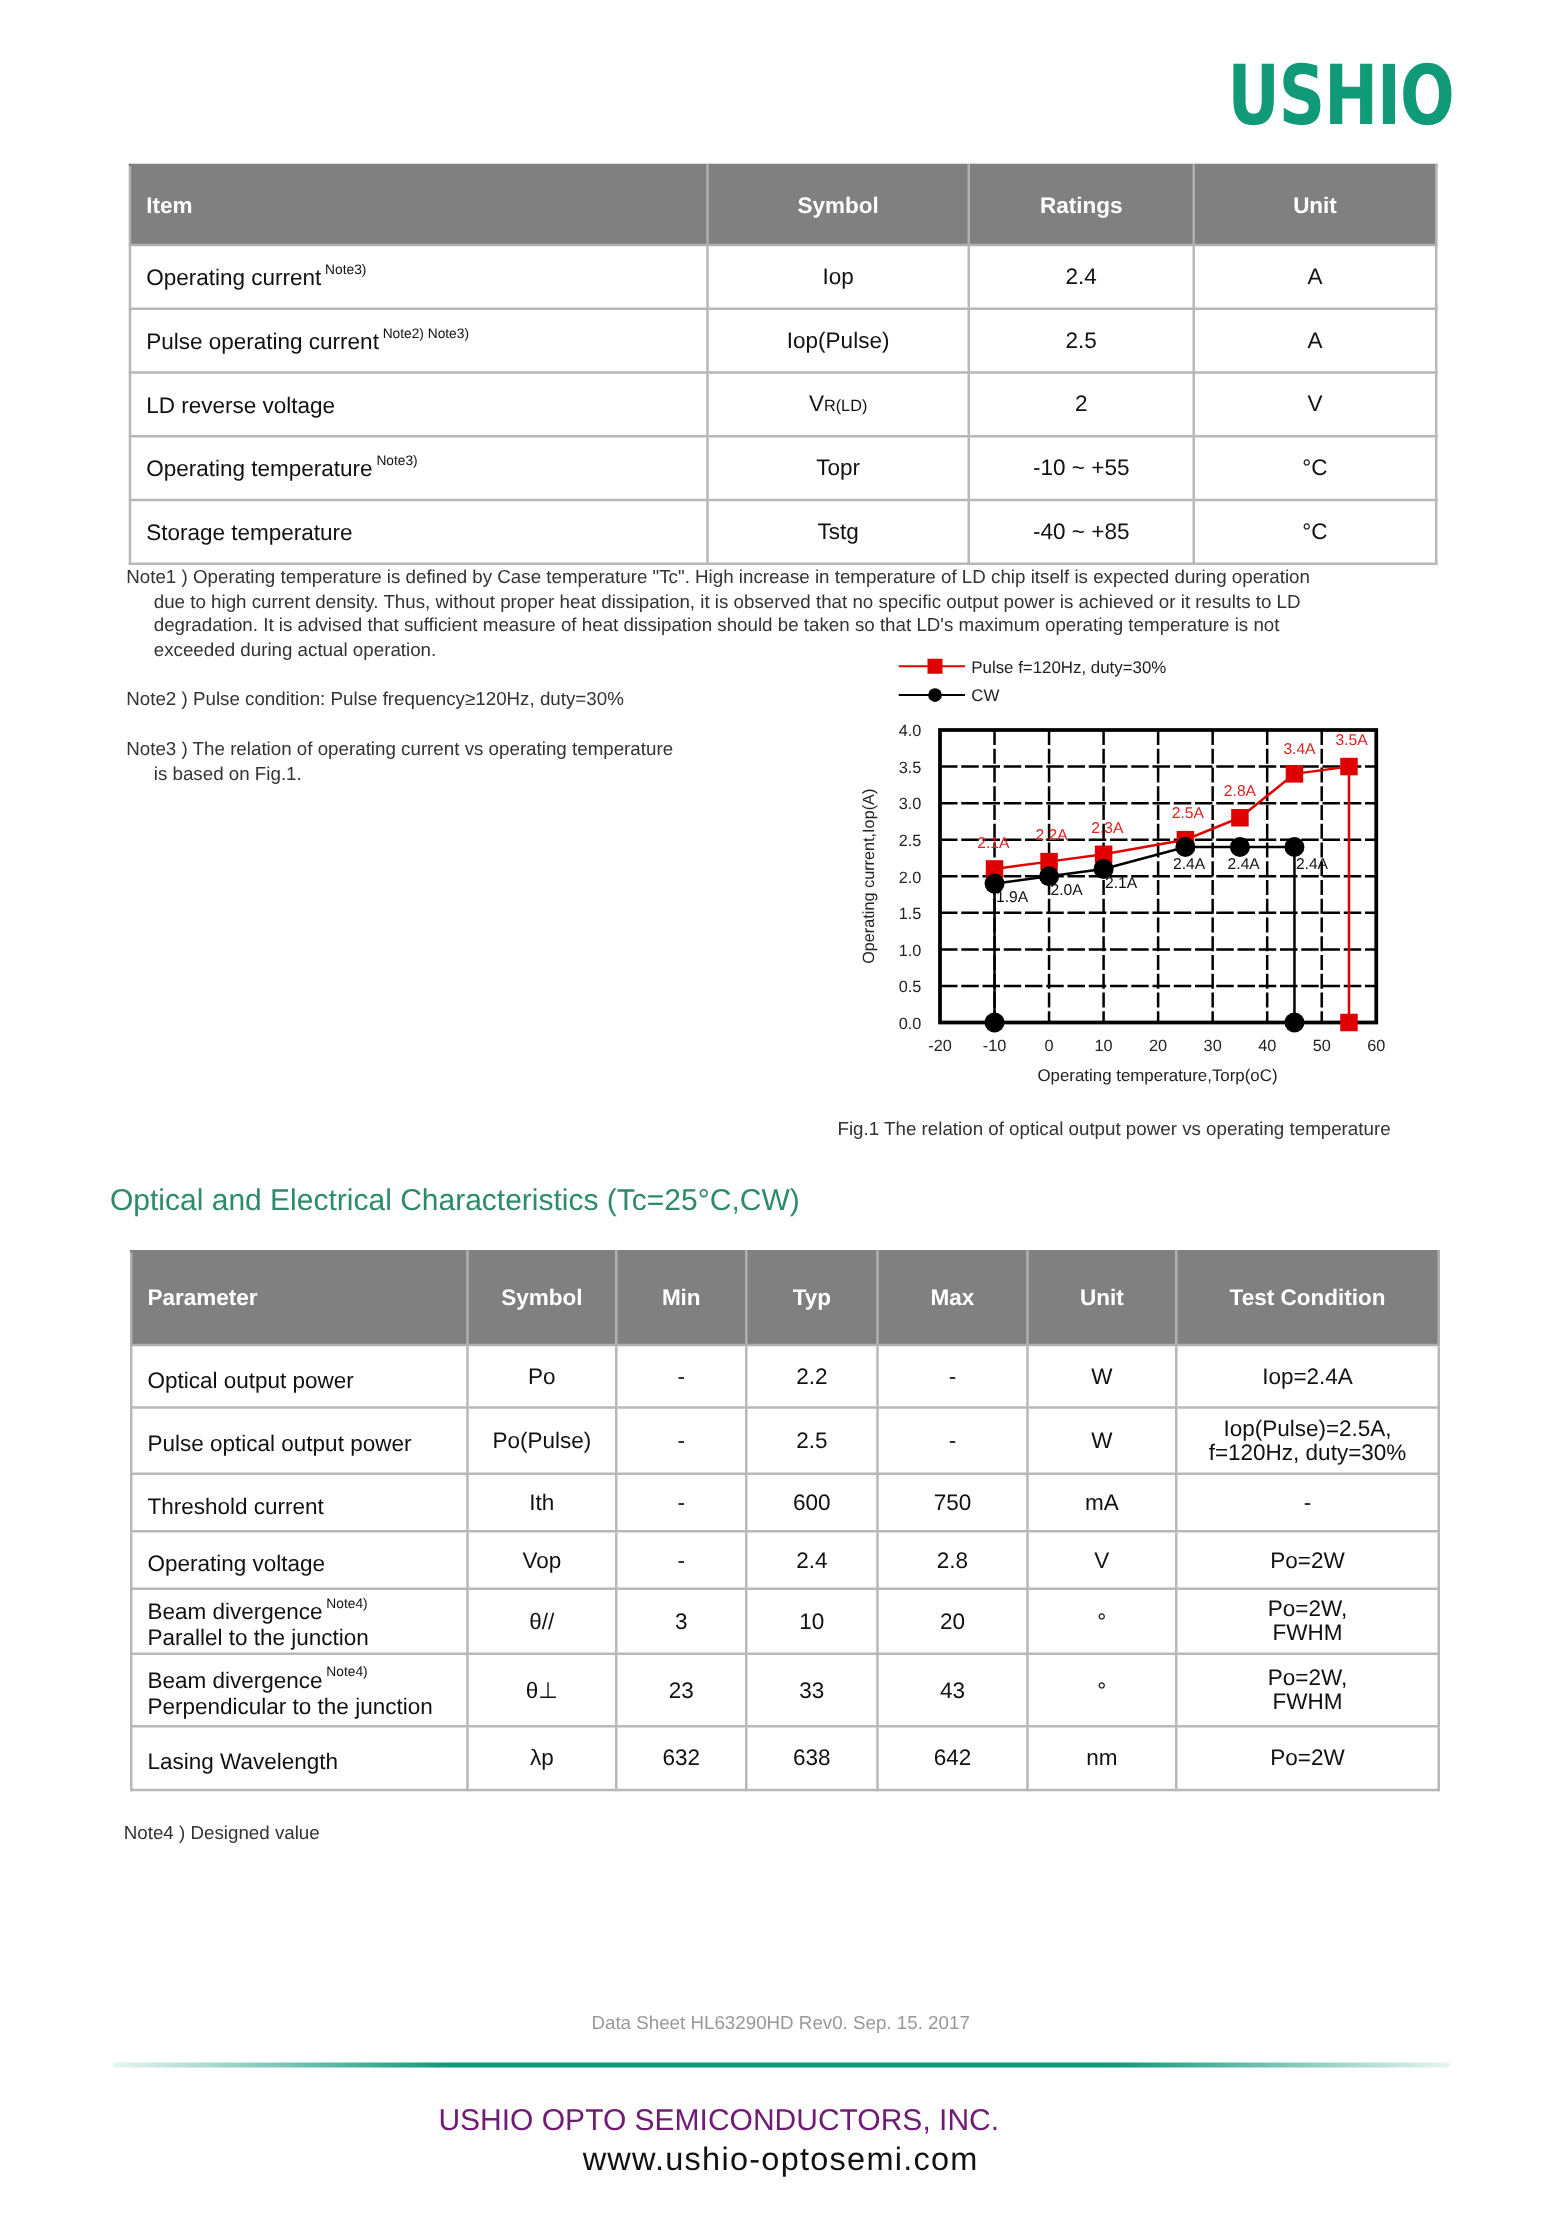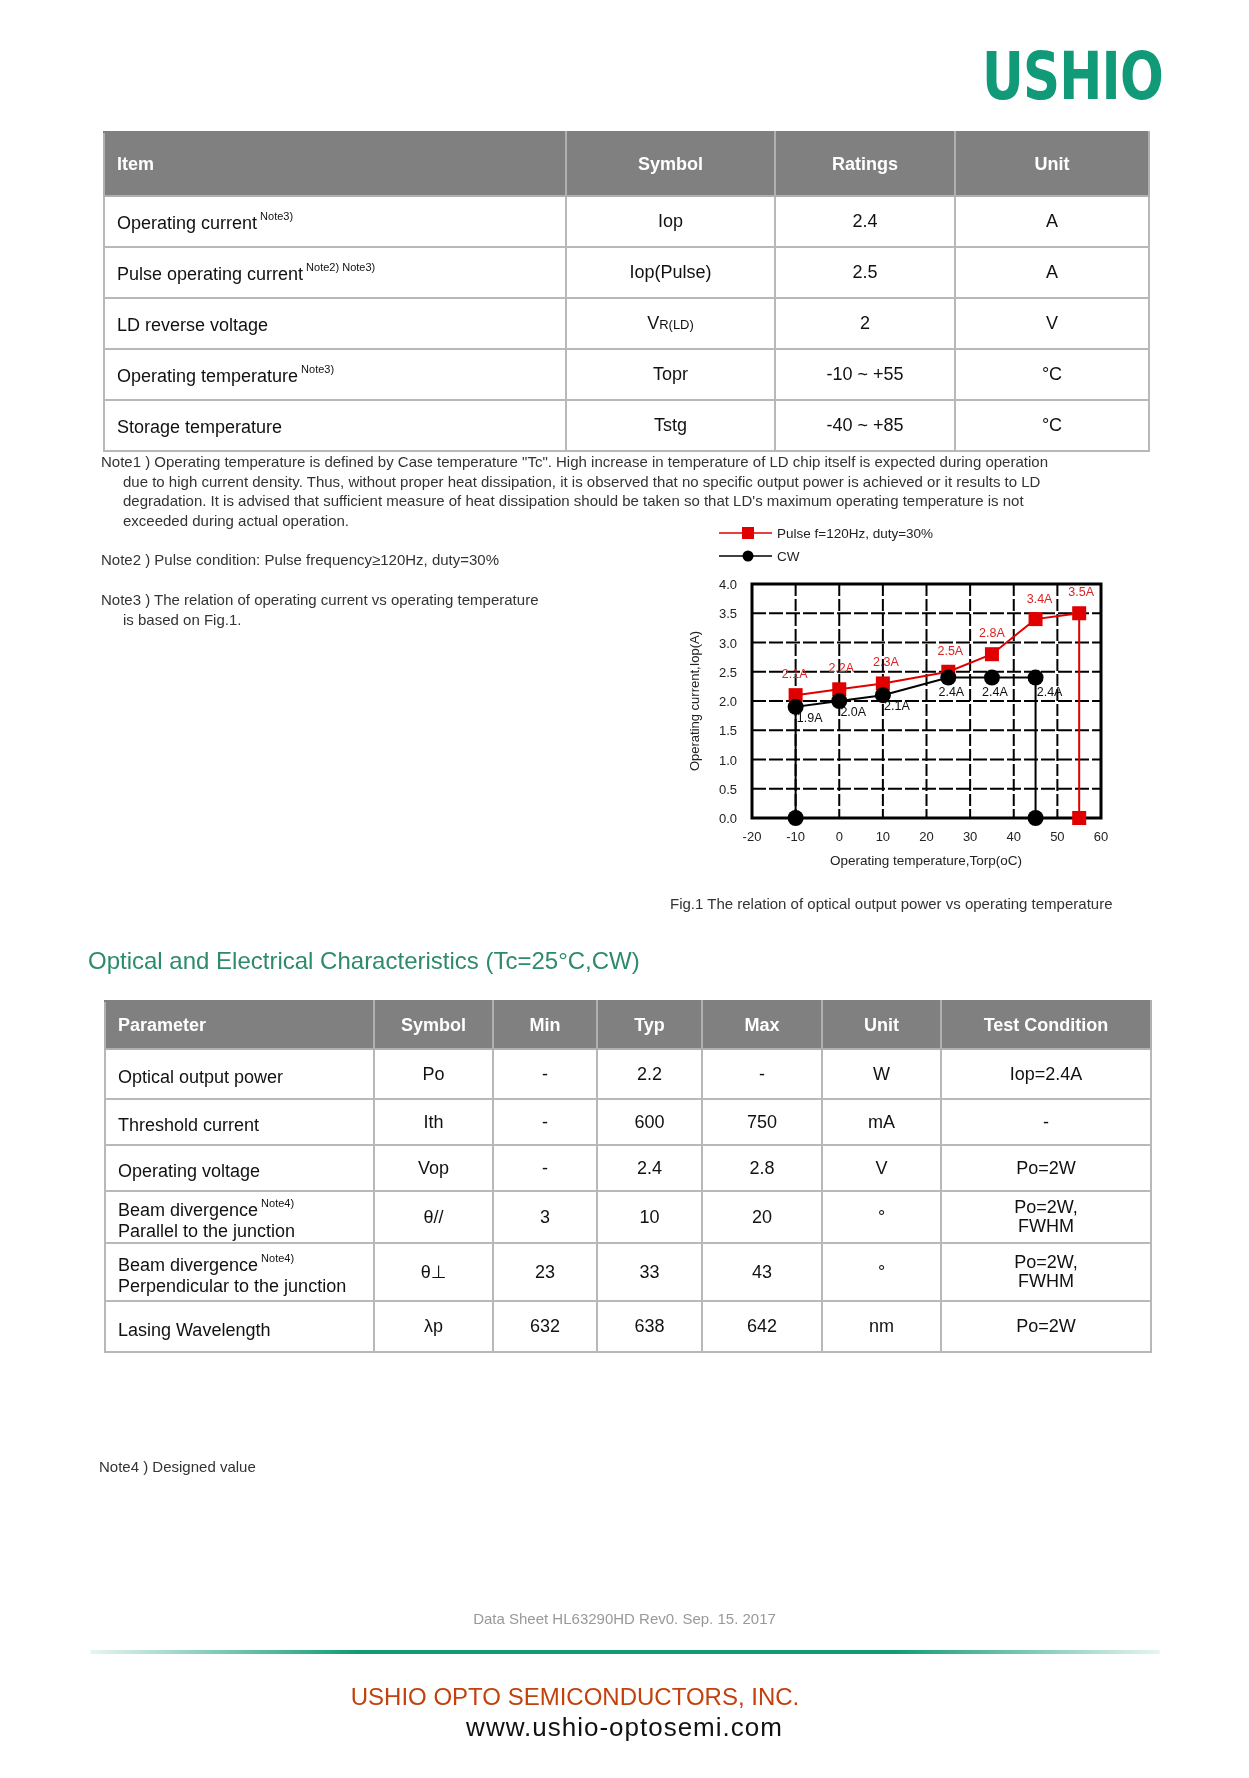--- a/index.html
+++ b/index.html
@@ -14,30 +14,30 @@
                   border: 2px solid #b0b0b0; border-top-color: #808080; padding: 0 12px; }
   table.spec td { border: 2px solid #b8b8b8; font-size: 18px; padding: 0 12px; color: #111; }
   table.spec th.l, table.spec td.l { text-align: left; }
   table.spec th.c, table.spec td.c { text-align: center; }
   sup.note { font-size: 11px; vertical-align: 9px; margin-left: 3px; }
   .sub { font-size: 13px; }
   #t1 { left: 103px; top: 131px; width: 1045px; }
   #t1 thead tr { height: 64px; margin-left: 19px; }
   #t1 tbody tr { height: 51px; }
   #t2 { left: 104px; top: 1000px; width: 1046px; }
-  #t2 thead tr { height: 48px; }
+  #t2 thead tr { height: 75px; }
   .notes { left: 101px; font-size: 15px; color: #333; line-height: 19.5px; }
   .notes .ind { padding-left: 22px; }
   .section-title { left: 88px; top: 947px; font-size: 24px; color: #2e8b6a; font-weight: normal; }
   .caption { left: 670px; top: 895px; font-size: 15px; color: #333; }
   .note4 { left: 99px; top: 1458px; font-size: 15px; color: #333; }
   .ds { left: 0; width: 1249px; top: 1610px; text-align: center; font-size: 15px; color: #999; }
   .rule { left: 90px; top: 1650px; width: 1070px; height: 4px;
           background: linear-gradient(to right, rgba(16,154,120,0.1), #109a78 25%, #109a78 75%, rgba(16,154,120,0.1)); border-radius: 2px; }
-  .company { left: 0; width: 1150px; top: 1683px; text-align: center; font-size: 24px; color: #c2410c; }
+  .company { left: 0; width: 1150px; top: 1683px; text-align: center; font-size: 24px; color: #701a75; }
   .url { left: 0; width: 1249px; top: 1712px; text-align: center; font-size: 26px; color: #111; letter-spacing: 1px; }
   svg text { font-family: "Liberation Sans", sans-serif; }
 </style>
 </head>
 <body>
 
 <div class="abs logo">USHIO</div>
 
 <table class="spec" id="t1">
   <colgroup>
@@ -216,20 +216,35 @@
     <td class="c">Po</td>
     <td class="c">-</td>
     <td class="c">2.2</td>
     <td class="c">-</td>
     <td class="c">W</td>
     <td class="c" style="line-height:19px;border-radius:19px;">
       <div>Iop=2.4A</div>
 
     </td>
   </tr>
+      <tr style="height: 53px;">
+    <td class="l" style="line-height:21px;">
+      <div><span>Pulse optical output power</span><sup class="note"></sup></div>
+
+    </td>
+    <td class="c">Po(Pulse)</td>
+    <td class="c">-</td>
+    <td class="c">2.5</td>
+    <td class="c">-</td>
+    <td class="c">W</td>
+    <td class="c" style="line-height:19px;">
+      <div>Iop(Pulse)=2.5A,</div>
+      <div>f=120Hz, duty=30%</div>
+    </td>
+  </tr>
       <tr style="height: 46px;">
     <td class="l" style="line-height:21px;">
       <div><span>Threshold current</span><sup class="note"></sup></div>
 
     </td>
     <td class="c">Ith</td>
     <td class="c">-</td>
     <td class="c">600</td>
     <td class="c">750</td>
     <td class="c">mA</td>

